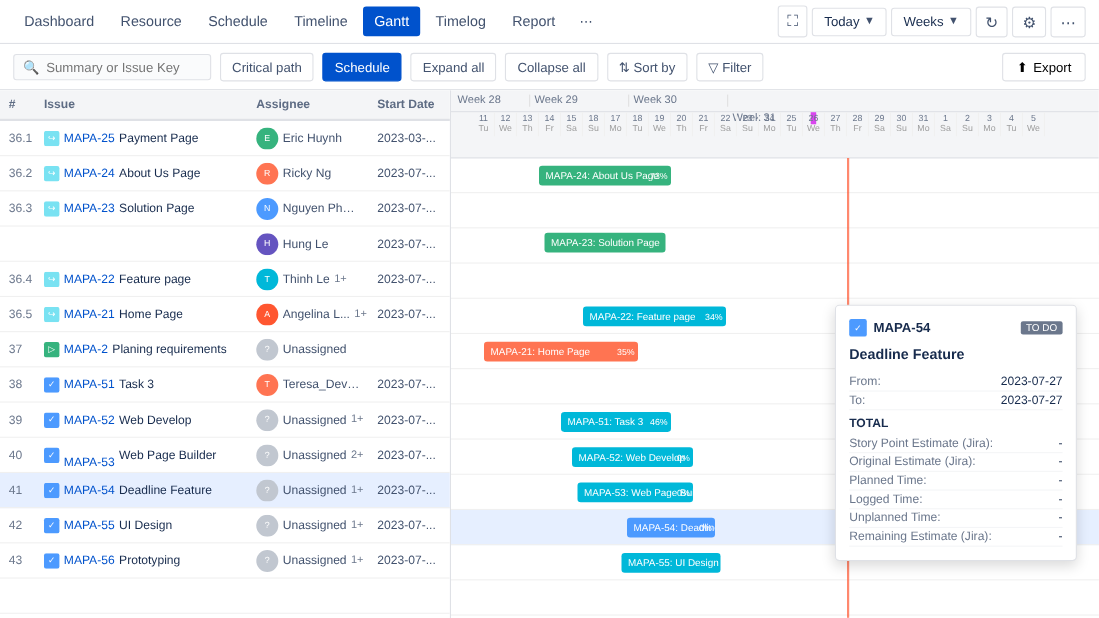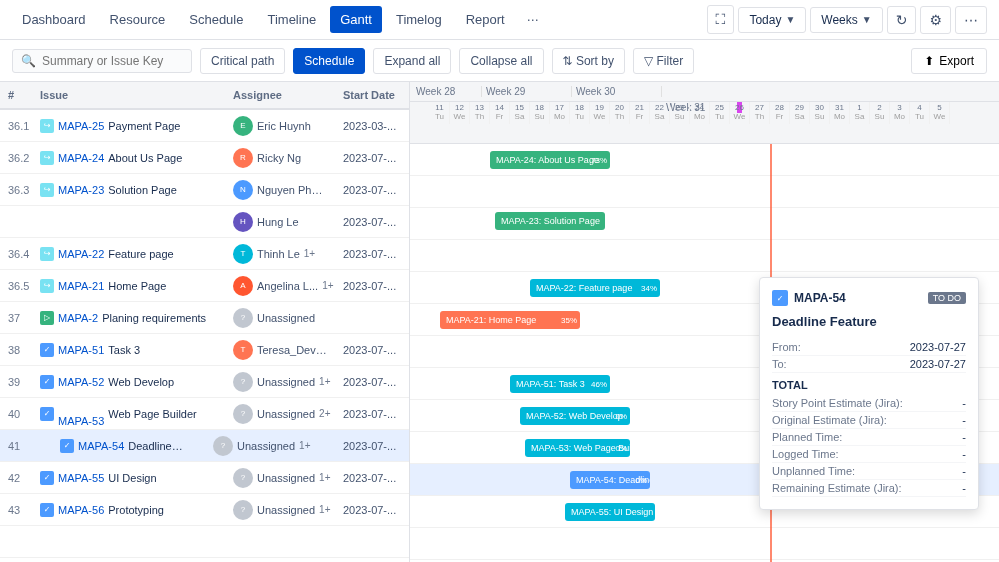--- a/index.html
+++ b/index.html
@@ -55,21 +55,21 @@
     .col-num { width: 36px; min-width: 36px; padding: 0 8px; }
     .col-issue { flex: 1; padding: 0 4px; }
     .col-assignee { width: 110px; min-width: 110px; padding: 0 4px; }
     .col-date { width: 70px; min-width: 70px; padding: 0 4px; }
 
     .table-body { overflow-y: auto; flex: 1; }
     .table-row {
       display: flex; align-items: center; border-bottom: 1px solid #f0f0f0;
       height: 32px; cursor: pointer;
     }
-    .table-row.highlight { background: #e6efff; gap: 20px; }
+    .table-row.highlight { background: #e6efff; }
 
     .cell-num { width: 36px; min-width: 36px; padding: 0 8px; font-size: 11px; color: #6b778c; }
     .cell-issue { flex: 1; padding: 0 4px; display: flex; align-items: center; gap: 4px; overflow: hidden; }
     .cell-assignee { width: 110px; min-width: 110px; padding: 0 4px; display: flex; align-items: center; gap: 4px; font-size: 11px; overflow: hidden; }
     .cell-date { width: 70px; min-width: 70px; padding: 0 4px; font-size: 11px; color: #42526e; overflow: hidden; white-space: nowrap; }
 
     .issue-key { color: #0052cc; font-size: 11px; white-space: nowrap; }
     .issue-name { font-size: 11px; color: #172b4d; white-space: nowrap; overflow: hidden; text-overflow: ellipsis; max-width: 140px; }
 
     .assignee-name { font-size: 11px; color: #42526e; white-space: nowrap; overflow: hidden; text-overflow: ellipsis; max-width: 70px; }

